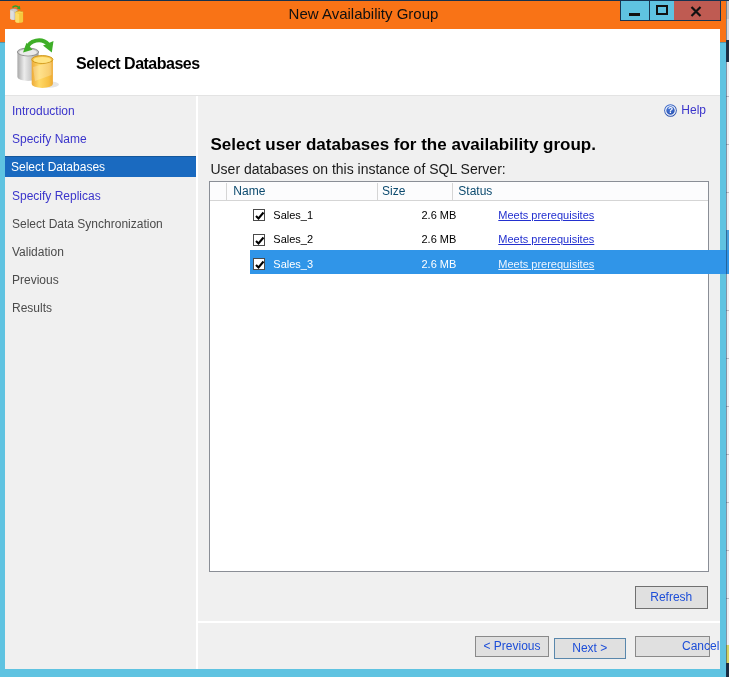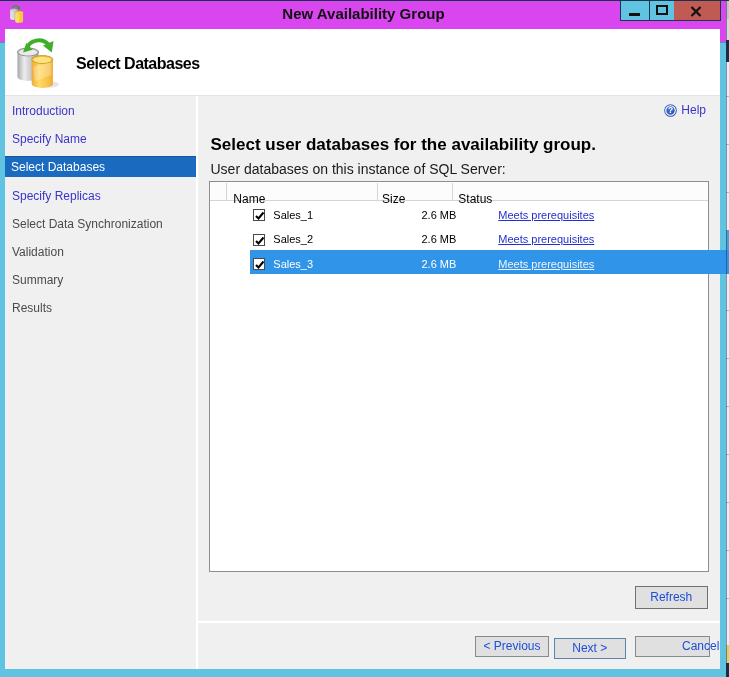--- a/index.html
+++ b/index.html
@@ -10,21 +10,21 @@
   .strip { position:absolute; left:726px; top:0; width:3px; height:677px; background:#d7d7dc; }
   .strip .b1 { position:absolute; left:0; top:0; width:3px; height:19px; background:#c4c4c8; }
   .strip .b2 { position:absolute; left:0; top:40px; width:3px; height:22px; background:#1c2b40; }
   .strip .b3 { position:absolute; left:0; top:230px; width:3px; height:32px; background:#4aa0dc; }
   .strip .b4 { position:absolute; left:0; top:645px; width:3px; height:20px; background:#d6d364; }
   .strip .b5 { position:absolute; left:0; top:663px; width:3px; height:14px; background:#1b2a3e; }
   .strip .ln { position:absolute; left:0; width:3px; height:1px; background:#b9b9c2; }
 
   
   .win { position:absolute; left:0; top:0; width:726px; height:677px; background:#5fc3e1; }
-  .titlebar { position:absolute; left:0; top:0; width:726px; height:43px; background:#d946ef; border-bottom:1px solid #5795a8;font-weight:bold; }
+  .titlebar { position:absolute; left:0; top:0; width:726px; height:43px; background:#f97316; border-bottom:1px solid #5795a8; }
   .title { position:absolute; left:0; top:5px; width:727px; text-align:center; font-size:15px; color:#101010; }
   .tico { position:absolute; left:9px; top:5px; }
   .wbtn { position:absolute; top:0; height:21px; border:1px solid #1a3551; background:#5fc3e1; }
   .wbtn.min { left:620px; width:29px; border-right:none; }
   .wbtn.max { left:649px; width:26px; }
   .wbtn.close { left:674px; width:47px; background:#bf5b52; border-left:none; }
 
   .frame { position:absolute; left:5px; top:29px; width:715px; height:640px; background:#f0f0f0; }
   .hdr { position:absolute; left:0; top:0; width:715px; height:67px; background:#ffffff; border-bottom:1px solid #e3e3e3; }
   .hdr h1 { position:absolute; left:71px; top:26px; font-size:16px; font-weight:bold; color:#000; letter-spacing:-0.5px; }
@@ -40,21 +40,21 @@
 
   
   .main { position:absolute; left:193px; top:67px; width:522px; height:573px; }
   .help { position:absolute; right:14px; top:7px; font-size:12px; color:#3a34cb; }
   .help svg { vertical-align:-3px; margin-right:4px; }
   .t1 { position:absolute; left:12.5px; top:39px; font-size:17px; font-weight:bold; color:#000; }
   .t2 { position:absolute; left:12.5px; top:65px; font-size:14px; color:#1a1a1a; }
 
   .grid { position:absolute; left:11px; top:85px; width:500px; height:391px; background:#fff; border:1px solid #8a8e96; }
   .ghead { position:absolute; left:0; top:0; width:498px; height:19px; background:#fcfcfd; border-bottom:1px solid #d5d5d5; }
-  .ghead .cell { position:absolute; top:8px; height:18px; font-size:12px; color:#000000; line-height:18px; }
+  .ghead .cell { position:absolute; top:0; height:18px; font-size:12px; color:#0c4a6e; line-height:18px; }
   .gsep { position:absolute; top:1px; width:1px; height:17px; background:#d5d5d5; }
   .grow { position:absolute; left:0; width:498px; height:24.6px; font-size:11px; color:#000;margin-left:40px; }
   .grow .nm { position:absolute; left:23.3px; top:8px; }
   .grow .sz { position:absolute; left:171.5px; top:8px; }
   .grow .st { position:absolute; left:248.3px; top:8px; color:#2330cf; text-decoration:underline; }
   .grow.sel { background:#3095e8; color:#fff; }
   .grow.sel .st { color:#edf4fe; }
   .cb { position:absolute; left:3px; top:8.5px; width:12px; height:12px; background:#fff; border:1px solid #4a4a4a; }
 
   .btn { position:absolute; background:#e0e0e0; border:1px solid #8a8a8a; font-size:12px; color:#1d4ed8; text-align:center; }
@@ -143,21 +143,21 @@
         </svg>
         <h1>Select Databases</h1>
       </div>
       <div class="side">
         <div class="sitem blue" style="top:8px;">Introduction</div>
         <div class="sitem blue" style="top:36px;">Specify Name</div>
         <div class="hl">Select Databases</div>
         <div class="sitem blue" style="top:93px;">Specify Replicas</div>
         <div class="sitem gray" style="top:121px;">Select Data Synchronization</div>
         <div class="sitem gray" style="top:149px;">Validation</div>
-        <div class="sitem gray" style="top:177px;">Summary</div>
+        <div class="sitem gray" style="top:177px;">Previous</div>
         <div class="sitem gray" style="top:205px;">Results</div>
       </div>
       <div class="vline"></div>
       <div class="main">
         <div class="help">
           <svg width="13" height="13" viewBox="0 0 13 13">
             <defs>
               <radialGradient id="hg" cx="0.4" cy="0.3" r="0.9">
                 <stop offset="0" stop-color="#4a7ad9"></stop>
                 <stop offset="1" stop-color="#1c3f9e"></stop>

